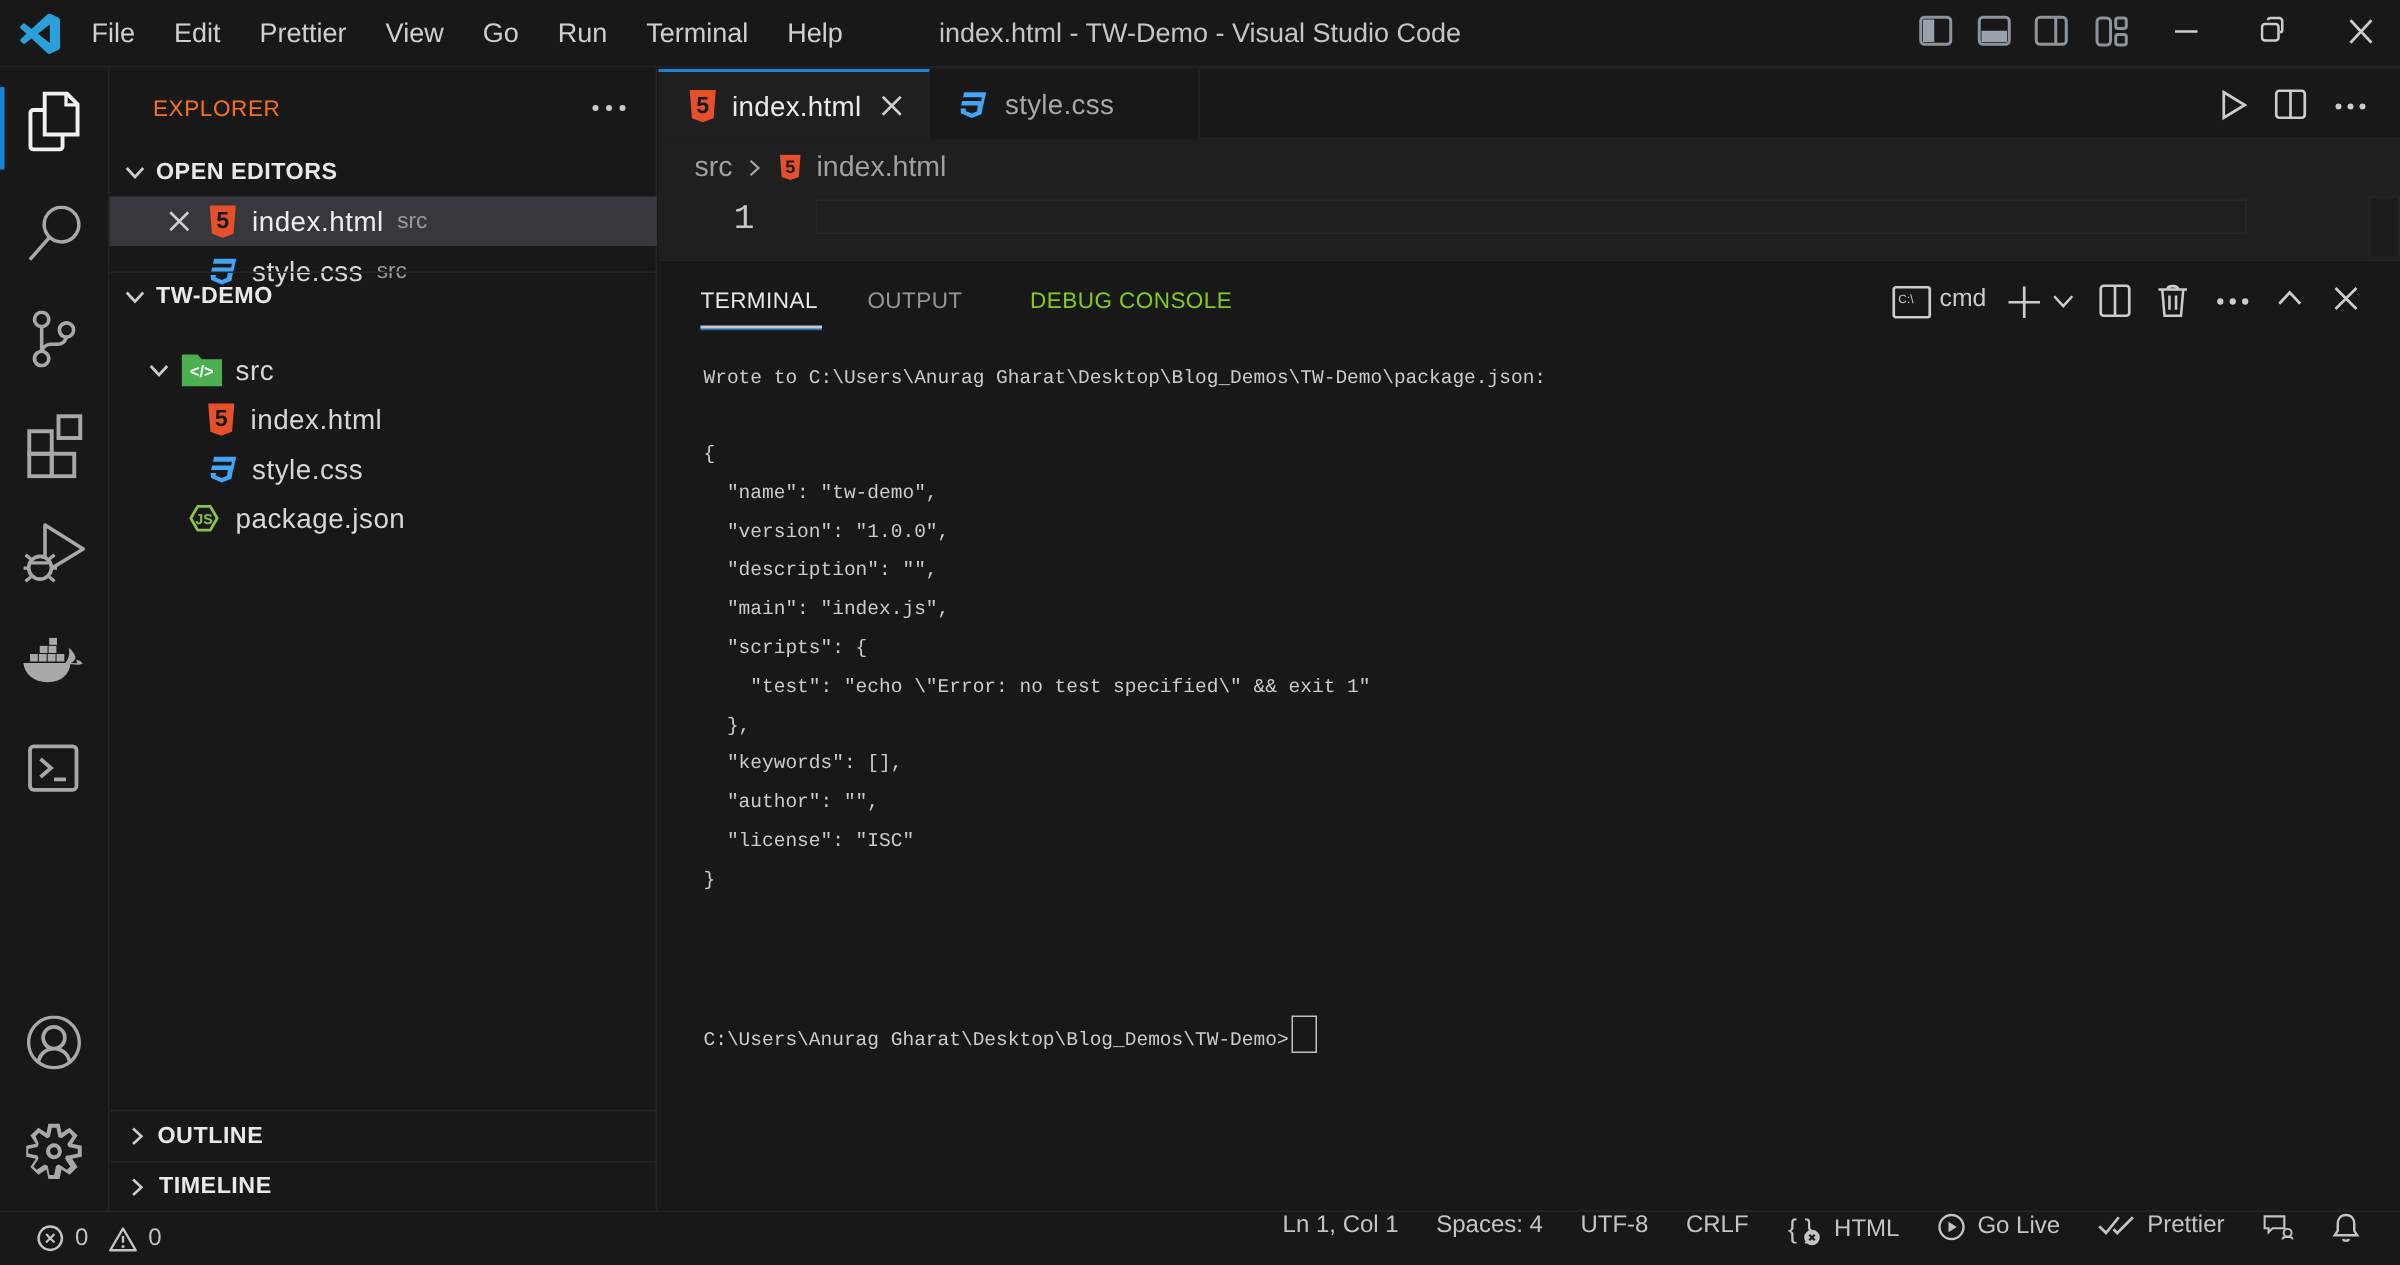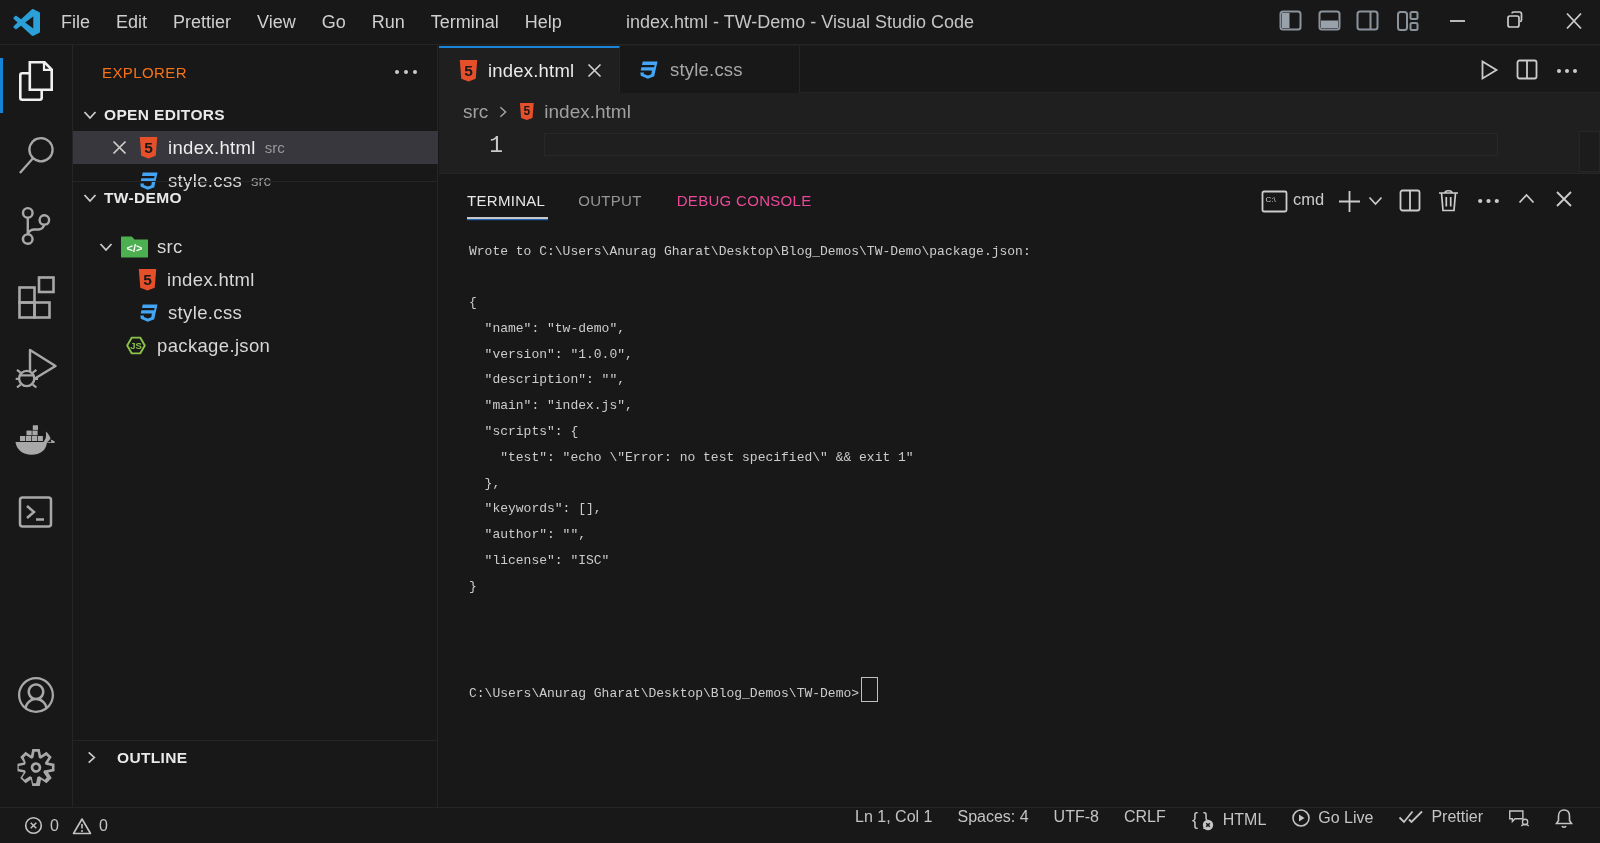--- a/index.html
+++ b/index.html
@@ -217,21 +217,27 @@
         <path d="M2.2 11.5 L6.8 3.6 H15.2 L19.8 11.5 L15.2 19.4 H6.8 Z" fill="none" stroke="#8bc34a" stroke-width="1.9" stroke-linejoin="round"></path>
         <text x="11" y="15" text-anchor="middle" font-size="9.5" font-weight="bold" fill="#8bc34a" font-family="Liberation Sans">JS</text>
       </svg>
     <span class="fname" style="margin-left:10px">package.json</span>
   </div>
 
   <div class="sbrow" style="top:695px;height:34px;border-top:1px solid #252525;">
     <svg style="margin-left:11px" width="15" height="15" viewBox="0 0 16 16">
         <path d="M5 2.5 L11 8 L5 13.5" fill="none" stroke="#cccccc" stroke-width="1.8"></path>
       </svg>
-    <span class="sechead" style="margin-left:18px">OUTLINE</span>
+    <span class="sechead" style="margin-left:6px">OUTLINE</span>
+  </div>
+  <div class="sbrow" style="top:729px;height:33px;border-top:1px solid #252525;">
+    <svg style="margin-left:11px" width="15" height="15" viewBox="0 0 16 16">
+        <path d="M5 2.5 L11 8 L5 13.5" fill="none" stroke="#cccccc" stroke-width="1.8"></path>
+      </svg>
+    <span class="sechead" style="margin-left:7px">TIMELINE</span>
   </div>
 </div>
 
 <div id="editor"></div>
 <div id="tabbar">
   <div id="tabline"></div>
   <div class="tab" id="tab1">
     <span style="margin-left:20px" class="ic-html"></span>
     <span style="margin-left:10px;font-size:18.5px;letter-spacing:0.2px;color:#eaeaea;">index.html</span>
     <svg style="margin-left:13px" width="15" height="15" viewBox="0 0 15 15">
@@ -269,21 +275,21 @@
 <div id="codearea">
   <div style="position:absolute;left:46px;top:3px;width:18px;text-align:right;font-family:'Liberation Mono',monospace;font-size:23px;color:#c8c8c8;">1</div>
   <div style="position:absolute;left:105px;top:3px;width:954px;height:23px;border:1px solid #282828;"></div>
   <div style="position:absolute;left:1140px;top:1px;width:21px;height:41px;background:#1c1c1c;border:1px solid #262626;"></div>
 </div>
 
 <div id="panel">
   <div style="position:absolute;left:28px;top:18px;display:flex;">
     <span class="ptab" style="color:#e7e7e7;">TERMINAL</span>
     <span class="ptab" style="color:#969696;margin-left:33px;">OUTPUT</span>
-    <span class="ptab" style="color:#ec4899;margin-left:35px;">DEBUG CONSOLE</span>
+    <span class="ptab" style="color:#84cc16;margin-left:45px;">DEBUG CONSOLE</span>
   </div>
   <div style="position:absolute;left:28px;top:43px;width:81px;height:2px;background:#c8c8c8;box-shadow:0 1.2px 0 rgba(40,110,200,0.9);"></div>
 
   <svg class="abs" style="left:822px;top:16px" width="27" height="23" viewBox="0 0 27 23">
     <rect x="1.5" y="1.5" width="24" height="20" rx="1.5" fill="none" stroke="#cccccc" stroke-width="1.8"></rect>
     <text x="4.5" y="12" font-family="Liberation Sans" font-size="8" fill="#cccccc">C:\</text>
   </svg>
   <div class="abs" style="left:854px;top:16px;font-size:16.5px;color:#cccccc;">cmd</div>
   <svg class="abs" style="left:898px;top:15px" width="25" height="25" viewBox="0 0 25 25">
       <path d="M12.5 2 V23 M2 12.5 H23" stroke="#cccccc" stroke-width="1.8"></path>

